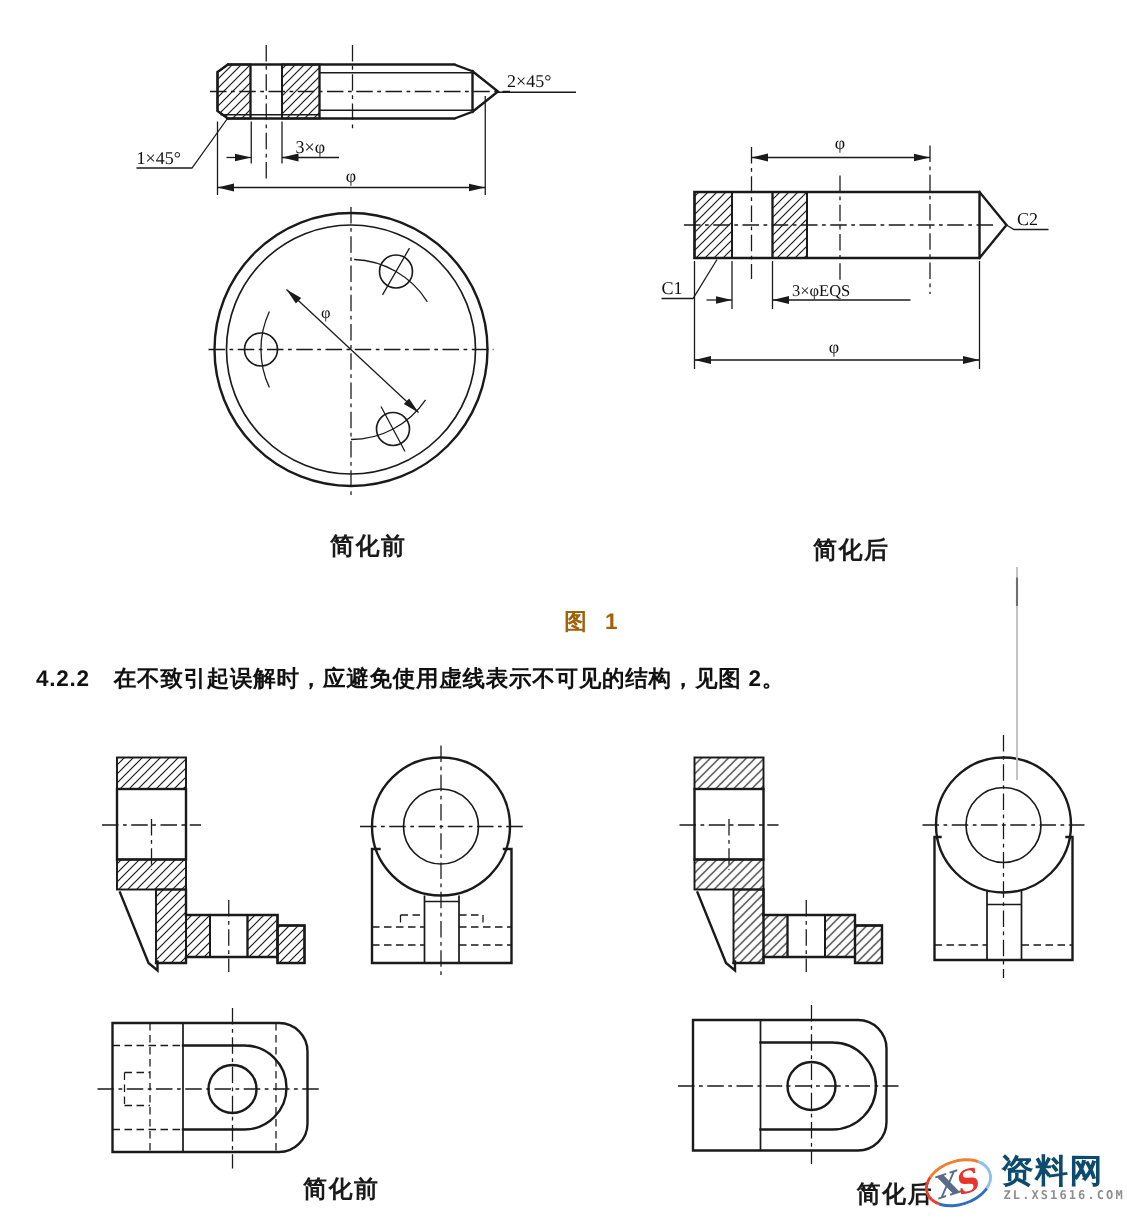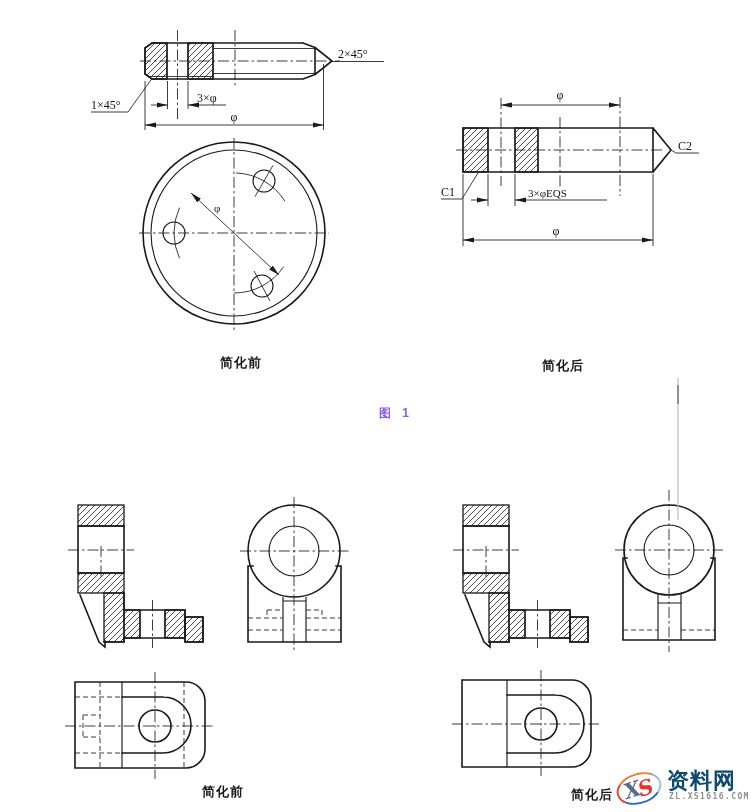--- a/index.html
+++ b/index.html
@@ -13,23 +13,23 @@
   .t{stroke:#1a1a1a;stroke-width:0.85;fill:none;}
   .cl{stroke-dasharray:11 3 2.5 3;}
   .hid{stroke-dasharray:5 3;}
   .hf{fill:url(#h);stroke:#1a1a1a;stroke-width:1.3;}
   .dim{marker-start:url(#ar);marker-end:url(#ar);}
   .de{marker-end:url(#ar);}
   text.dt{font:12px "Liberation Serif","DejaVu Serif",serif;fill:#111;}
   text.sm{font-size:11px;}
   .it{font-style:italic;}
   
-  .lbl{position:absolute;font-weight:bold;font-size:13px;letter-spacing:1px;color:#1a1a1a;font-family:Liberation Mono, monospace;}
+  .lbl{position:absolute;font-weight:bold;font-size:16px;letter-spacing:1px;color:#1a1a1a;font-family:Liberation Mono, monospace;}
   .caption{position:absolute;left:334px;top:405px;width:120px;text-align:center;
-           font-weight:bold;font-size:12px;word-spacing:8px;color:#8b5cf6;}
+           font-weight:bold;font-size:15px;word-spacing:8px;color:#a16207;}
   .clause{position:absolute;left:24px;top:443px;margin:0;font-size:15px;font-weight:600;
           letter-spacing:0.5px;color:#111;white-space:nowrap;}
   .clause .num{margin-right:16px;}
   
   .wm{position:absolute;left:614px;top:766px;width:137px;height:46px;}
   .wm-oval{position:absolute;left:2px;top:7px;width:46px;height:31px;transform:rotate(-18deg);}
   .wm-arc1{position:absolute;left:0;top:0;right:0;bottom:0;border-radius:50%;
            border:2.5px solid transparent;border-top-color:#f08030;border-left-color:#e8432c;}
   .wm-arc2{position:absolute;left:0;top:0;right:0;bottom:0;border-radius:50%;
            border:2.5px solid transparent;border-bottom-color:#2e6fbe;border-right-color:#8fc0ea;}
@@ -177,20 +177,23 @@
       <circle class="o" cx="541" cy="724" r="16"></circle>
       <path class="t cl" d="M452,724 H599 M541,670 V776"></path>
     </g>
   </svg>
 
   <div class="lbl" style="left:220px;top:354px;">简化前</div>
   <div class="lbl" style="left:542px;top:357px;">简化后</div>
 
   <div class="caption">图 1</div>
 
+  <p class="clause">
+    <span class="num">4.2.2</span><span>在不致引起误解时，应避免使用虚线表示不可见的结构，见图 2。</span>
+  </p>
 
   <div class="lbl" style="left:202px;top:783px;">简化前</div>
   <div class="lbl" style="left:571px;top:786px;">简化后</div>
 
   <div class="wm">
     <div class="wm-oval">
       <div class="wm-arc1"></div>
       <div class="wm-arc2"></div>
       <span class="wm-x">X</span>
       <span class="wm-s">S</span>

